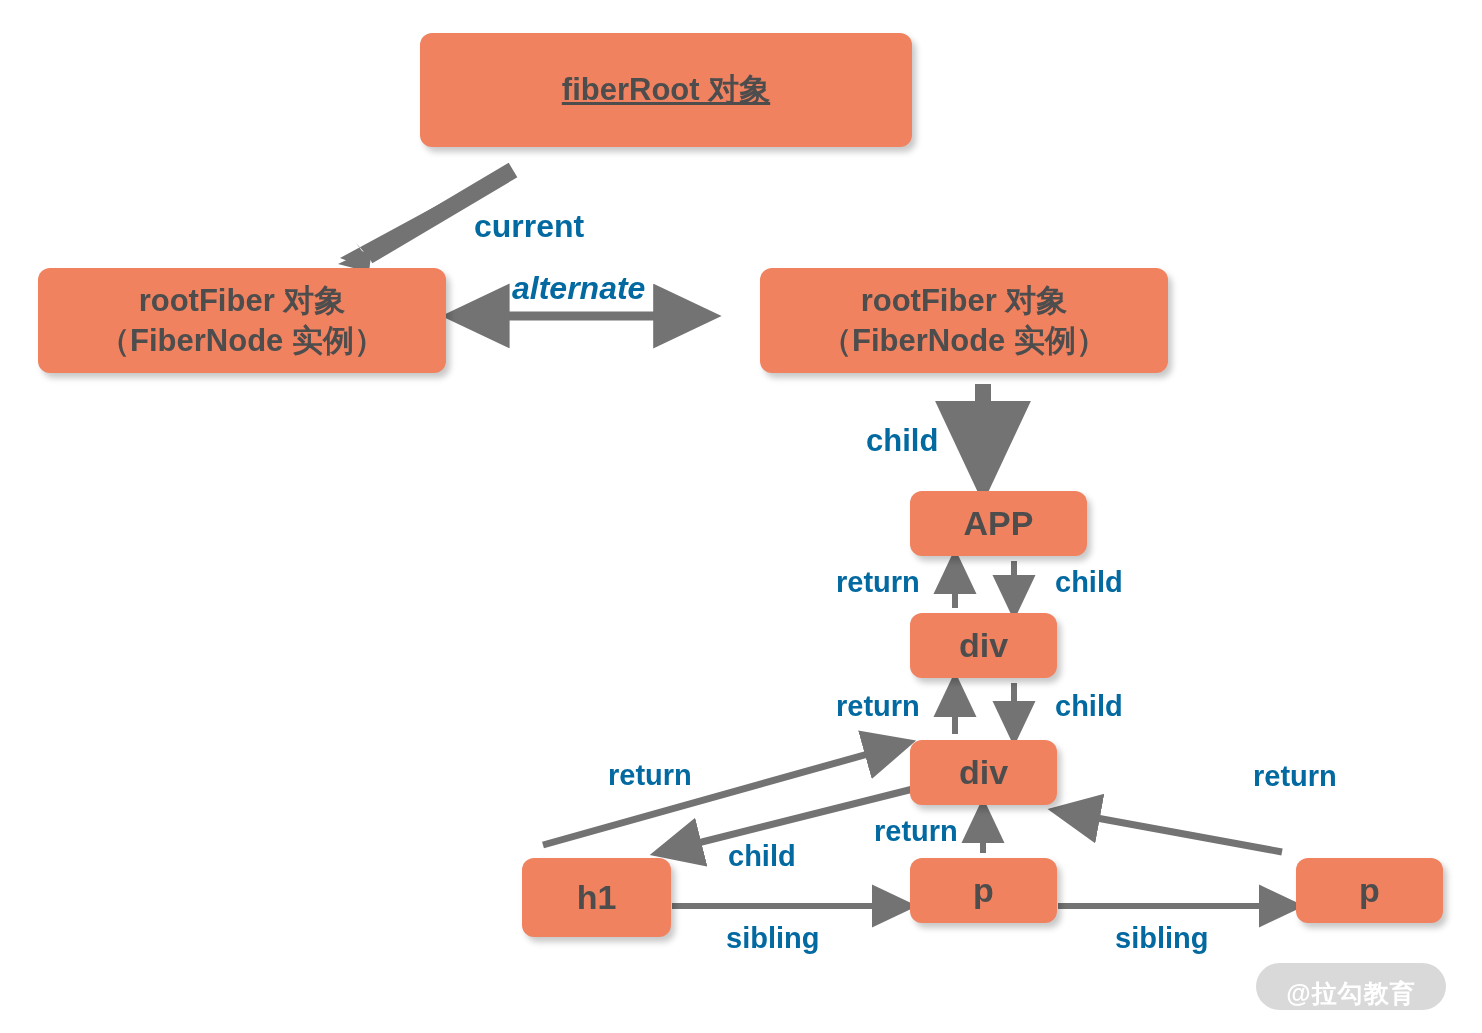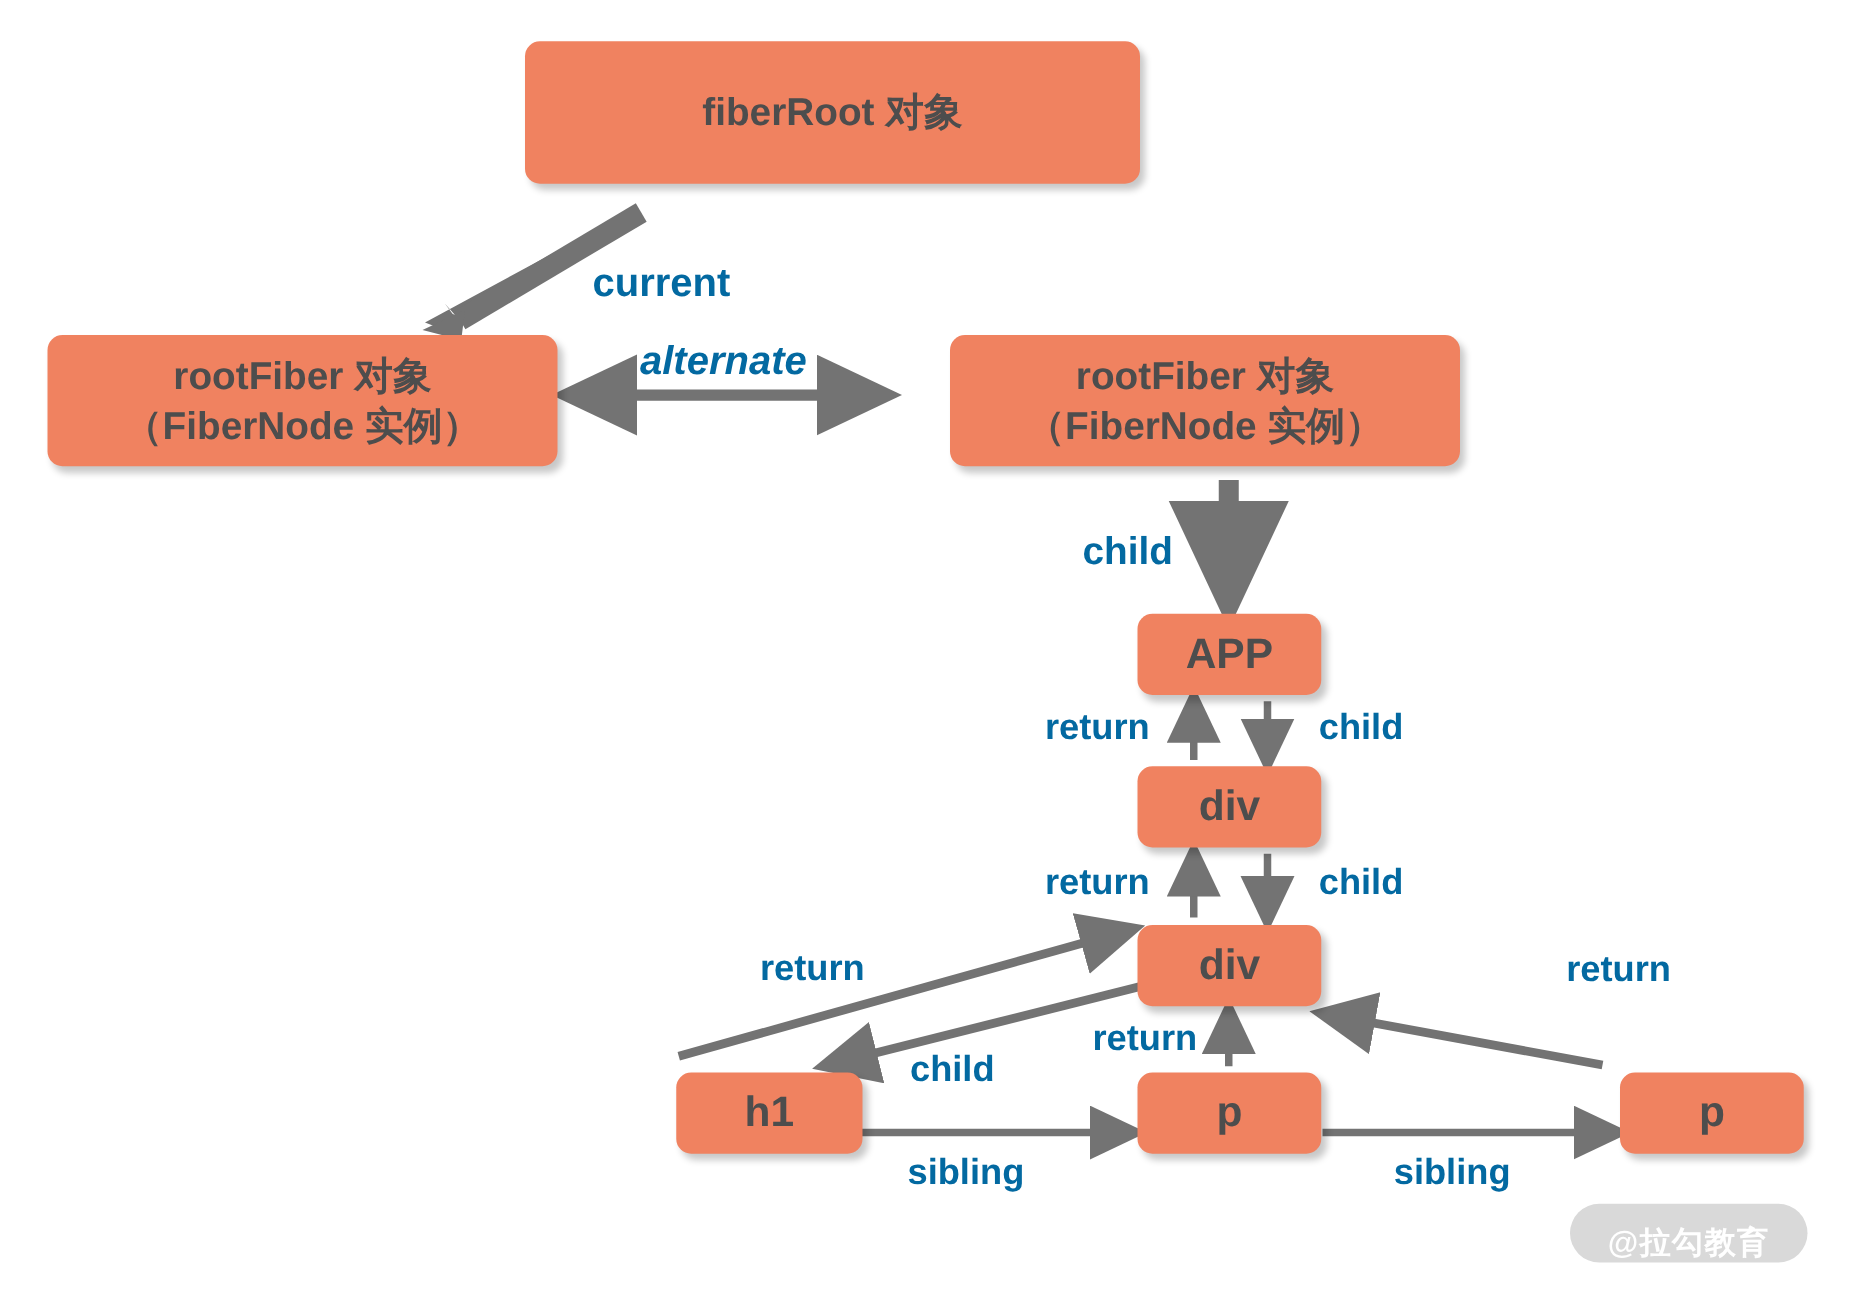--- a/index.html
+++ b/index.html
@@ -148,47 +148,47 @@
 
     <g>
       <line x1="1058" y1="906" x2="1290" y2="906" stroke="#737373" stroke-width="6" marker-end="url(#ah-thin)"></line>
     </g>
 
     <g>
       <line x1="1282" y1="852" x2="1064" y2="812" stroke="#737373" stroke-width="7" marker-end="url(#ah-thin)"></line>
     </g>
   </svg>
 
-  <div class="node node-big" style="left:420px;top:33px;width:492px;height:114px;">
+  <div class="node node-big" style="left:420px;top:33px;width:492px;height:114px;text-decoration:underline;">
     <span class="line1">fiberRoot 对象</span>
   </div>
 
   <div class="node node-big" style="left:38px;top:268px;width:408px;height:105px;">
     <span class="line1">rootFiber 对象</span>
     <span class="line2">（FiberNode 实例）</span>
   </div>
 
   <div class="node node-big" style="left:760px;top:268px;width:408px;height:105px;">
     <span class="line1">rootFiber 对象</span>
     <span class="line2">（FiberNode 实例）</span>
   </div>
 
-  <div class="node node-small" style="left:910px;top:491px;width:147px;height:65px;">
+  <div class="node node-small" style="left:910px;top:491px;width:177px;height:65px;">
     <span class="line1">APP</span>
   </div>
 
   <div class="node node-small" style="left:910px;top:613px;width:147px;height:65px;">
     <span class="line1">div</span>
   </div>
 
   <div class="node node-small" style="left:910px;top:740px;width:147px;height:65px;">
     <span class="line1">div</span>
   </div>
 
-  <div class="node node-small" style="left:522px;top:858px;width:149px;height:65px;margin-left:19px;">
+  <div class="node node-small" style="left:522px;top:858px;width:149px;height:79px;">
     <span class="line1">h1</span>
   </div>
 
   <div class="node node-small" style="left:910px;top:858px;width:147px;height:65px;">
     <span class="line1">p</span>
   </div>
 
   <div class="node node-small" style="left:1296px;top:858px;width:147px;height:65px;">
     <span class="line1">p</span>
   </div>

